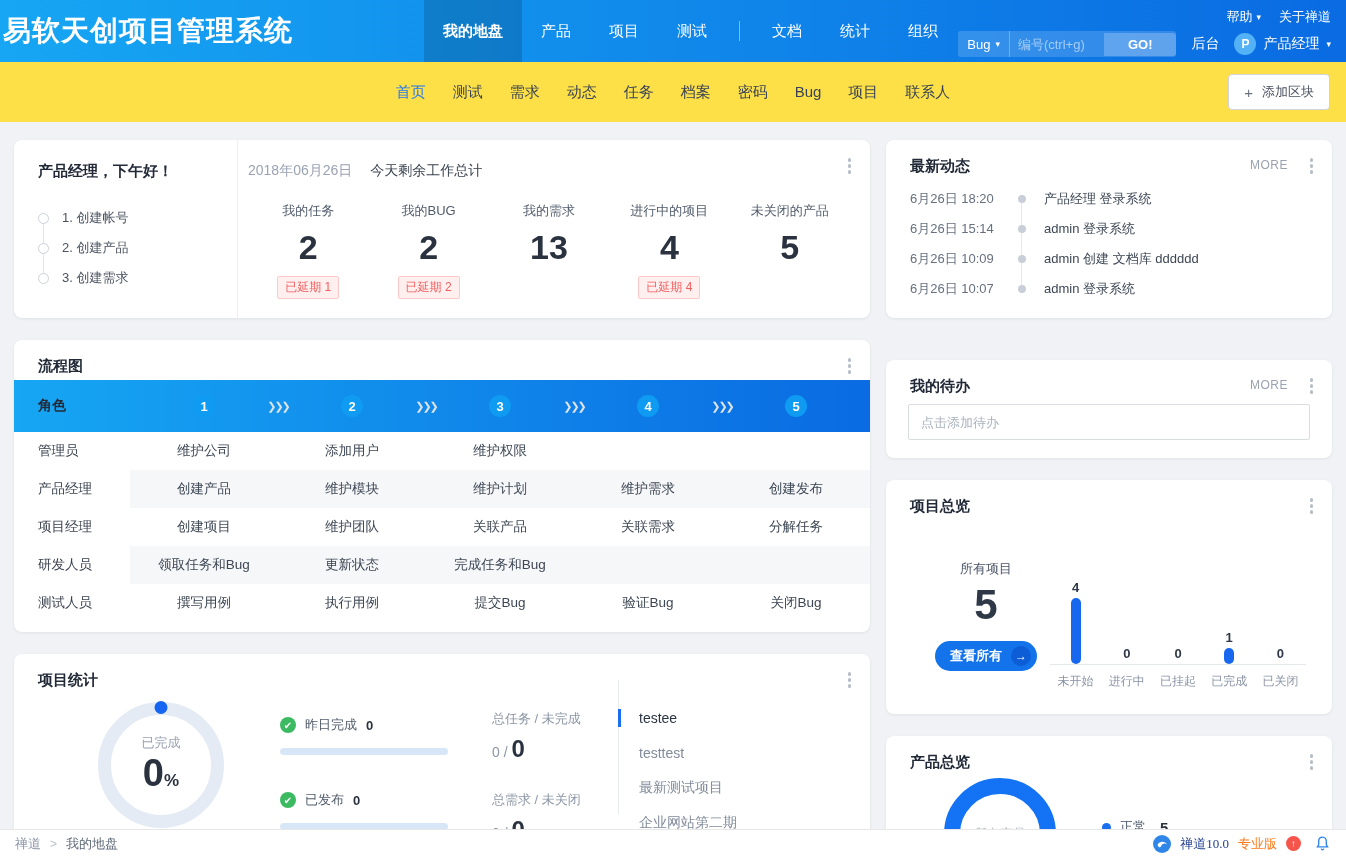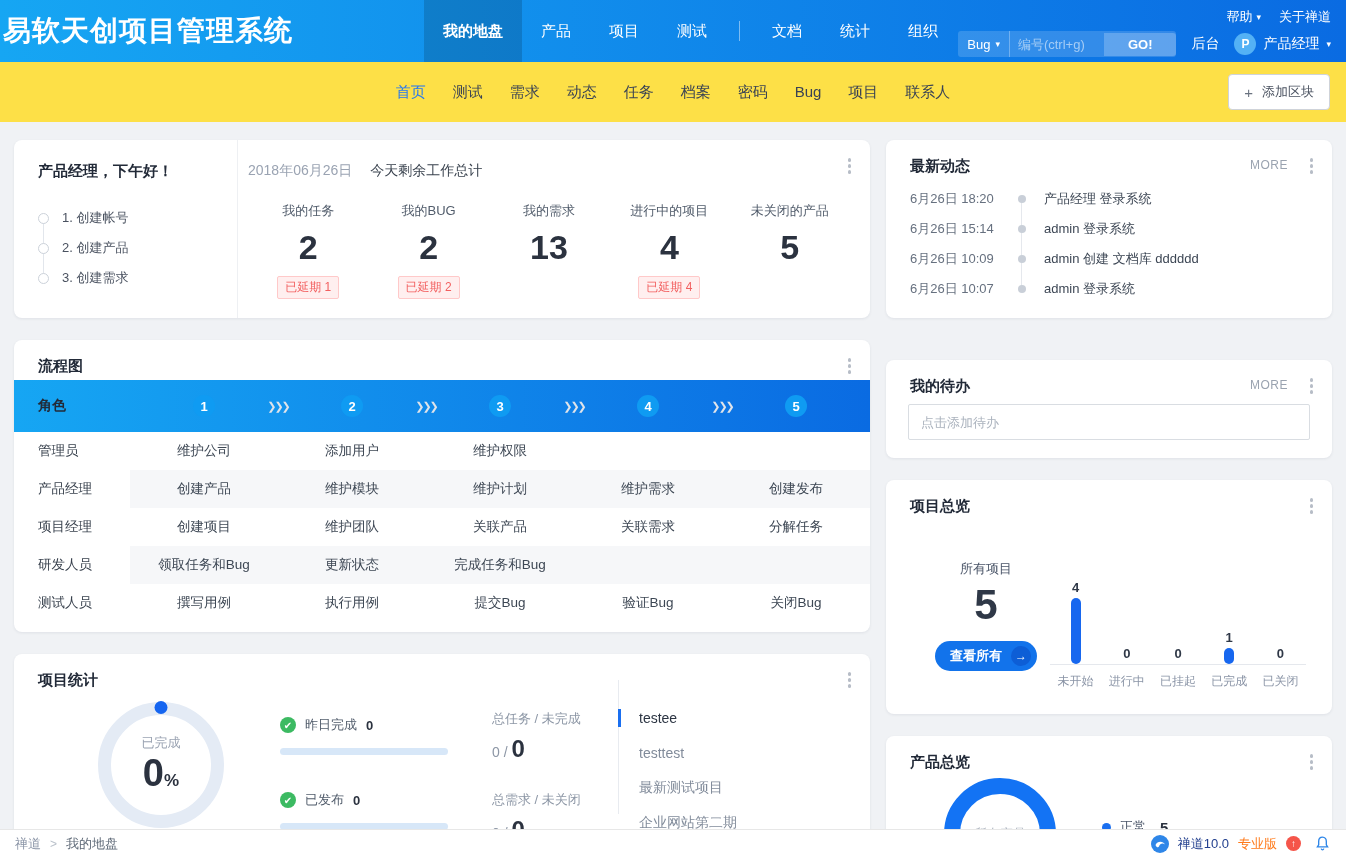--- a/index.html
+++ b/index.html
@@ -138,21 +138,21 @@
   .pr-legend { position:absolute; left:216px; top:82px; display:flex; align-items:center; gap:9px; }
   .legend-dot { width:9px; height:9px; border-radius:50%; background:#1a6ff0; }
   .legend-label { font-size:13px; color:#4a5568; }
   .legend-value { font-size:15px; font-weight:bold; color:#2b323f; margin-left:5px; }
 
   
   .footer { position:fixed; left:0; right:0; bottom:0; height:28px; background:#fff; border-top:1px solid #e7e7e7; display:flex; align-items:center; padding:0 15px; z-index:50; font-size:13px; }
   .crumb-root { color:#8a94a6; cursor:pointer; }
   .crumb-sep { color:#b9c0ca; margin:0 9px; font-size:12px; }
   .crumb-current { color:#5f6a78; }
-  .footer-right { margin-left:auto; display:flex; align-items:center; gap:9px; }
+  .footer-right { margin-left:auto; display:flex; align-items:center; gap:9px;font-family:Liberation Serif, serif; }
   .logo-circle { width:18px; height:18px; flex-shrink:0; }
   .version { color:#23408f; cursor:pointer; }
   .edition { color:#ff7a1a; cursor:pointer; }
   .up-badge { width:15px; height:15px; border-radius:50%; background:#f5554a; color:#fff; font-size:10px; display:flex; align-items:center; justify-content:center; cursor:pointer; }
   .bell-icon { width:17px; height:17px; cursor:pointer; margin-left:4px; }
 </style>
 </head>
 <body>
 
 <div class="header">

